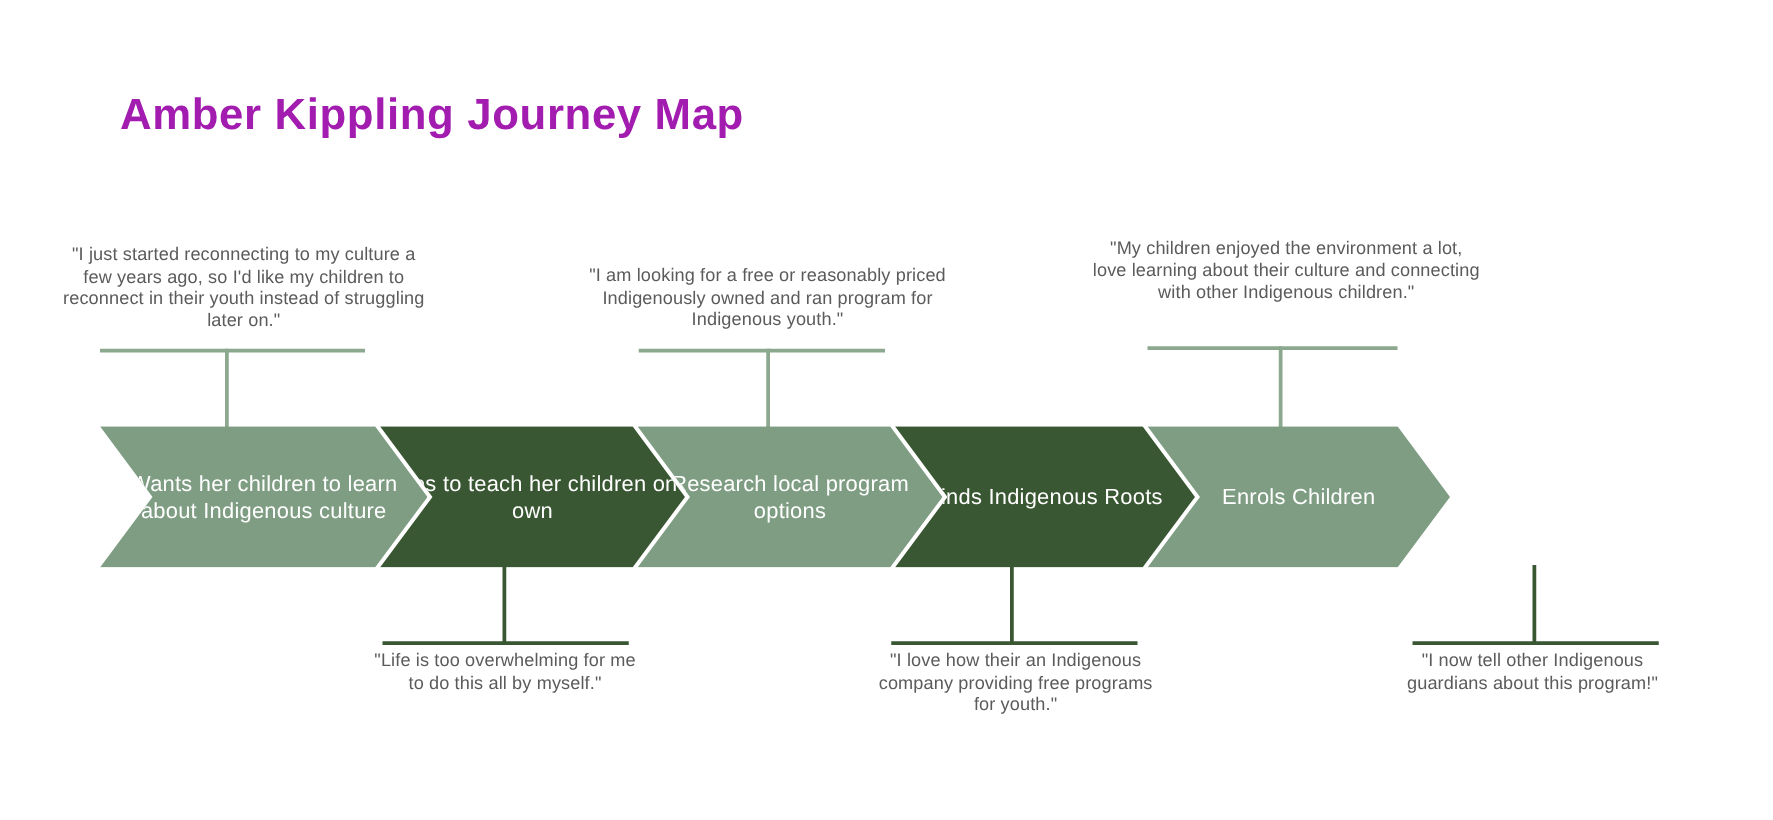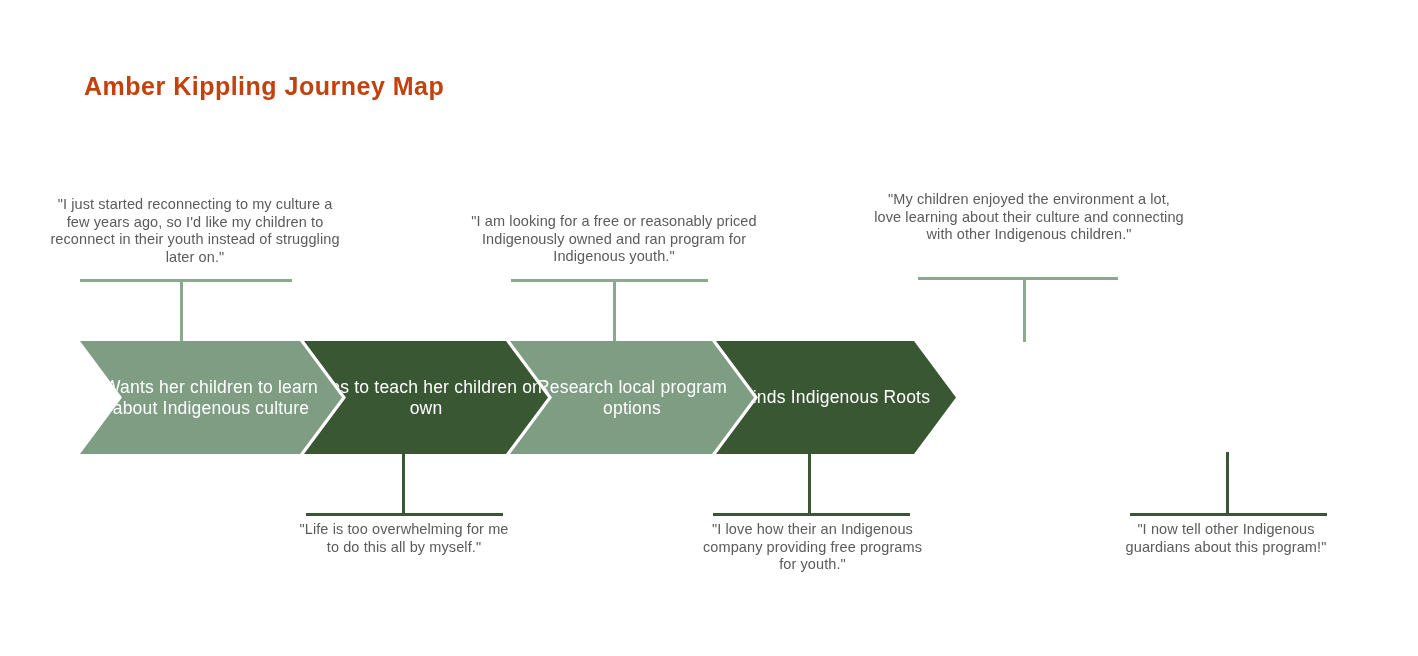--- a/index.html
+++ b/index.html
@@ -12,26 +12,26 @@
     height: 656px;
     position: relative;
     overflow: hidden;
     font-family: "Liberation Sans", sans-serif;
     -webkit-font-smoothing: antialiased;
   }
 
   
   #page-title {
     position: absolute;
-    left: 84px;
+    left: 96px;
     top: 72px;
-    font-size: 25px;
+    font-size: 35px;
     font-weight: bold;
     letter-spacing: 0.5px;
-    color: #c2410c;
+    color: #a21caf;
     white-space: nowrap;
   }
 
   
   .quote {
     position: absolute;
     text-align: center;
     color: #5b5b5b;
     font-size: 14.5px;
     line-height: 17.5px;
@@ -132,20 +132,23 @@
   </div>
 
   <div class="chev light mid" style="left:430px; width:244px;">
     <span class="chev-label">Research local program options</span>
   </div>
 
   <div class="chev dark mid" style="left:636px; width:240px;">
     <span class="chev-label">Finds Indigenous Roots</span>
   </div>
 
+  <div class="chev light mid" style="left:838px; width:242px;">
+    <span class="chev-label">Enrols Children</span>
+  </div>
 
 
 </div>
 
 <div class="conn-bot">
   <div class="conn-v" style="left:402px; top:452px; height:62px;"></div>
   <div class="conn-h" style="left:306px; top:513px; width:197px;"></div>
 </div>
 <div class="conn-bot">
   <div class="conn-v" style="left:808px; top:452px; height:62px;"></div>

